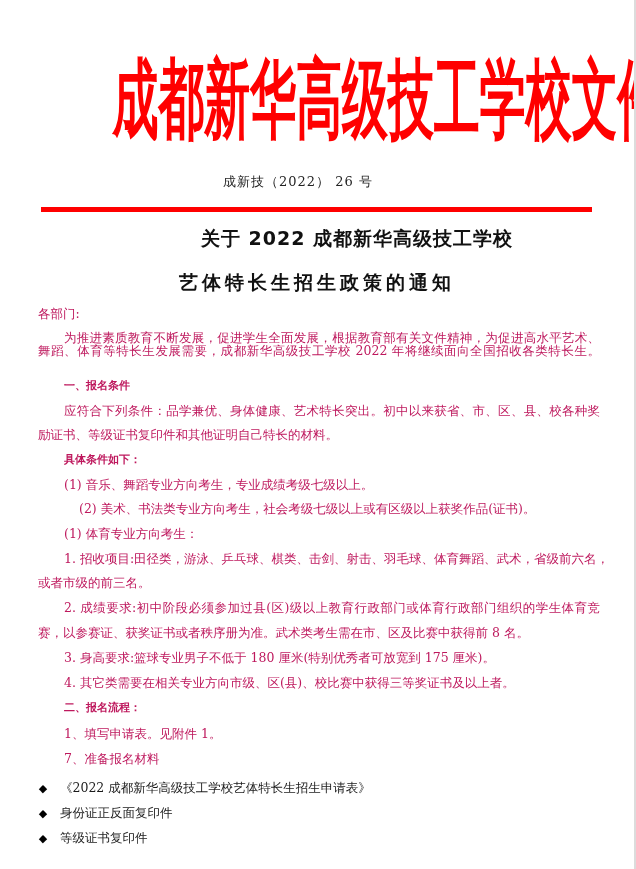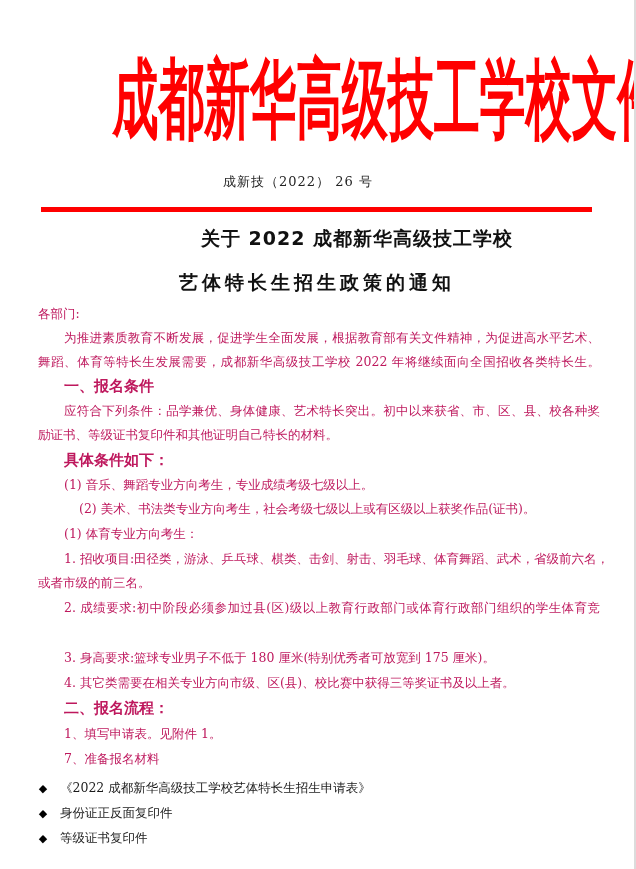--- a/index.html
+++ b/index.html
@@ -100,21 +100,21 @@
       left: 64px;
       width: 536px;
       text-align: justify;
       text-align-last: justify;
     }
     .indent-left { left: 64px; }
     .flush-left { left: 38px; }
     .bold {
       font-family: "DejaVu Sans", "Liberation Sans", sans-serif;
       font-weight: bold;
-      font-size: 15px;
+      font-size: 11px;
     }
     .bullet-row {
       position: absolute;
       left: 38px;
       height: 18px;
       line-height: 25px;
       font-size: 12.5px;
       white-space: nowrap;
       color: #1a1a1a;
     }
@@ -139,37 +139,38 @@
   <div class="doc-number">成新技（2022） 26 号</div>
 
   <div class="red-rule"></div>
 
   <div class="heading h1">关于 2022 成都新华高级技工学校</div>
   <div class="heading h2">艺体特长生招生政策的通知</div>
 
   <div class="line flush-left" style="top:305px;">各部门:</div>
 
   <div class="line indent" style="top:329px;">为推进素质教育不断发展，促进学生全面发展，根据教育部有关文件精神，为促进高水平艺术、</div>
-  <div class="line full" style="top:353px;">舞蹈、体育等特长生发展需要，成都新华高级技工学校 2022 年将继续面向全国招收各类特长生。</div>
+  <div class="line full" style="top:342px;">舞蹈、体育等特长生发展需要，成都新华高级技工学校 2022 年将继续面向全国招收各类特长生。</div>
 
   <div class="line indent-left bold" style="top:377px;">一、报名条件</div>
 
   <div class="line indent" style="top:402px;">应符合下列条件：品学兼优、身体健康、艺术特长突出。初中以来获省、市、区、县、校各种奖</div>
   <div class="line flush-left" style="top:426px;">励证书、等级证书复印件和其他证明自己特长的材料。</div>
 
   <div class="line indent-left bold" style="top:451px;">具体条件如下：</div>
 
   <div class="line indent-left" style="top:476px;">(1) 音乐、舞蹈专业方向考生，专业成绩考级七级以上。</div>
   <div class="line indent-left" style="top:500px;margin-left:15px;">(2) 美术、书法类专业方向考生，社会考级七级以上或有区级以上获奖作品(证书)。</div>
   <div class="line indent-left" style="top:525px;">(1) 体育专业方向考生：</div>
 
   <div class="line indent" style="top:550px;">1. 招收项目:田径类，游泳、乒乓球、棋类、击剑、射击、羽毛球、体育舞蹈、武术，省级前六名，</div>
   <div class="line flush-left" style="top:574px;">或者市级的前三名。</div>
 
   <div class="line indent" style="top:599px;">2. 成绩要求:初中阶段必须参加过县(区)级以上教育行政部门或体育行政部门组织的学生体育竞</div>
+  <div class="line flush-left" style="top:624px;">赛，以参赛证、获奖证书或者秩序册为准。武术类考生需在市、区及比赛中获得前 8 名。</div>
 
   <div class="line indent-left" style="top:649px;">3. 身高要求:篮球专业男子不低于 180 厘米(特别优秀者可放宽到 175 厘米)。</div>
   <div class="line indent-left" style="top:674px;">4. 其它类需要在相关专业方向市级、区(县)、校比赛中获得三等奖证书及以上者。</div>
 
   <div class="line indent-left bold" style="top:699px;">二、报名流程：</div>
 
   <div class="line indent-left" style="top:725px;">1、填写申请表。见附件 1。</div>
   <div class="line indent-left" style="top:750px;">7、准备报名材料</div>
 
   <div class="bullet-row" style="top:775px;">

